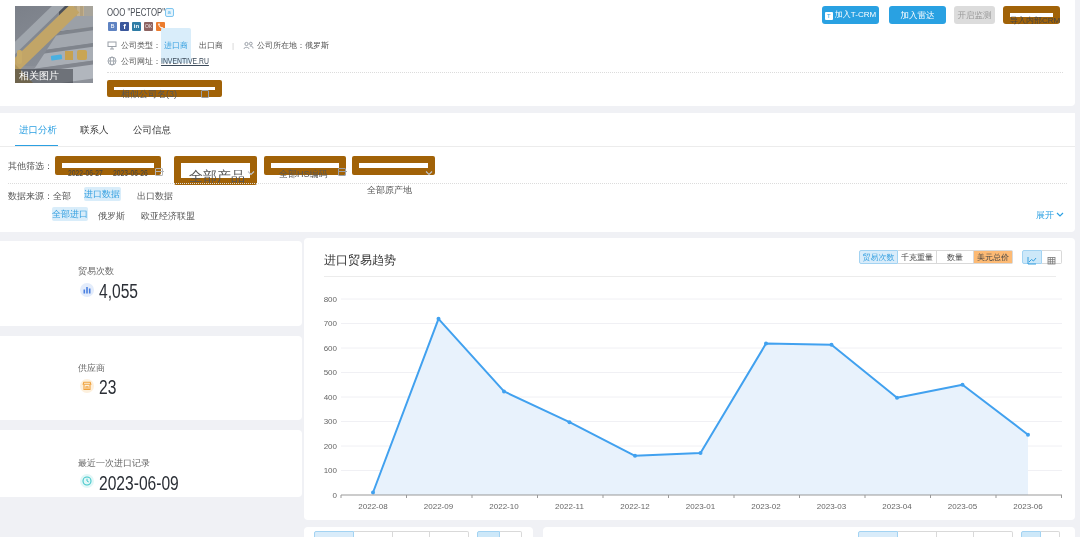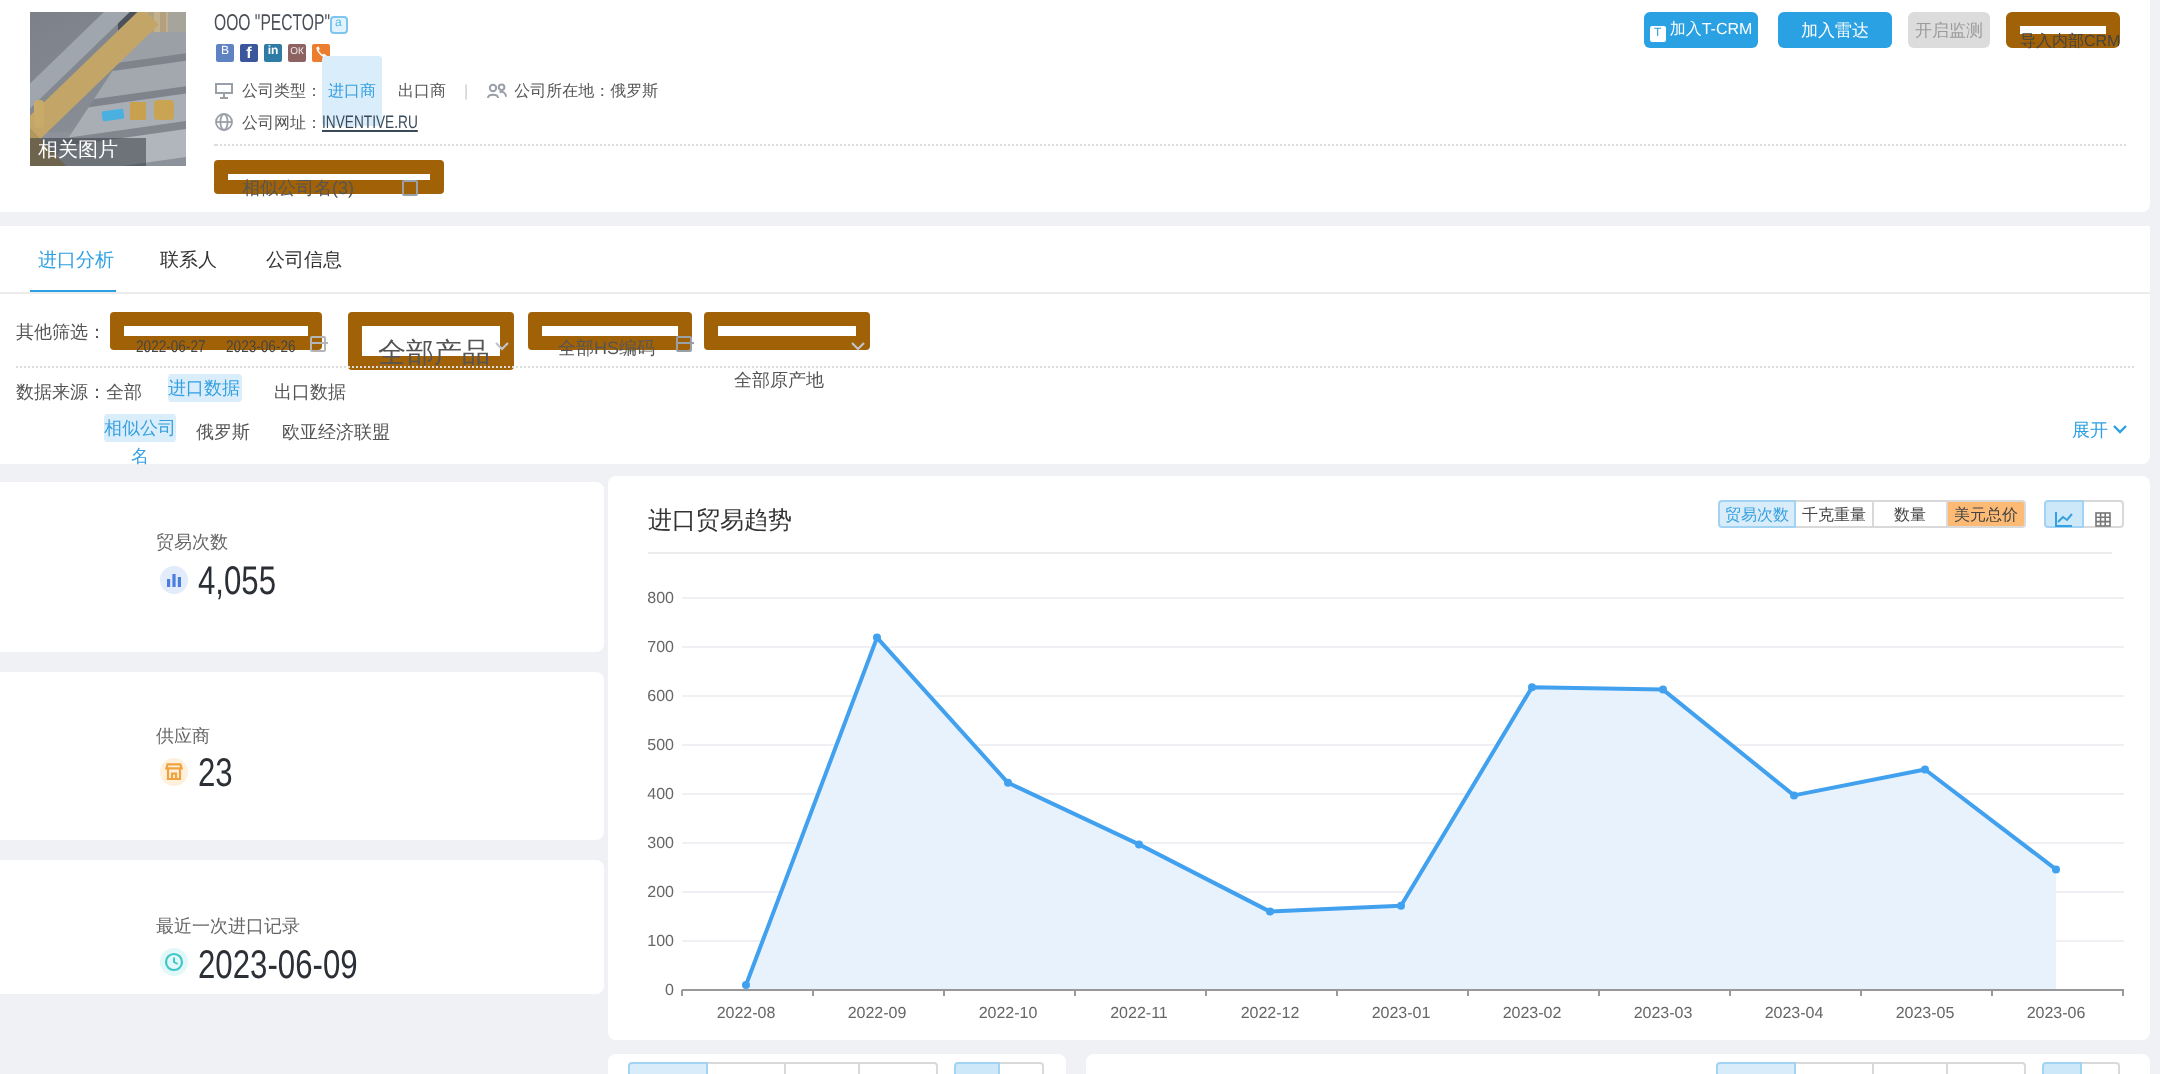--- a/index.html
+++ b/index.html
@@ -142,21 +142,21 @@
     </svg>
 </div>
 
 <div class="dotted" style="left:8px; top:183px; width:1059px;"></div>
 
 <div class="abs" style="left:8px; top:190px; font-size:9px; color:#555;">数据来源：</div>
 <div class="abs" style="left:53px; top:190px; font-size:9px; color:#555;">全部</div>
 <div class="abs chip" style="left:84px; top:187px; width:37px; height:14px; font-size:9px; line-height:14px; text-align:left;">进口数据</div>
 <div class="abs" style="left:137px; top:190px; font-size:9px; color:#555;">出口数据</div>
 
-<div class="abs chip" style="left:52px; top:207px; width:36px; height:14px; font-size:9px; line-height:14px; text-align:center;">相似公司名</div>
+<div class="abs chip" style="left:52px; top:207px; width:36px; height:14px; font-size:9px; line-height:14px; text-align:center;">全部进口</div>
 <div class="abs" style="left:98px; top:210px; font-size:9px; color:#555;">俄罗斯</div>
 <div class="abs" style="left:141px; top:210px; font-size:9px; color:#555;">欧亚经济联盟</div>
 
 <div class="abs" style="left:1036px; top:209px; font-size:9px; color:#2ca0e2;">展开<svg width="8" height="9" viewBox="0 0 8 9" style="margin-left:2px; vertical-align:-1px;">
       <path d="M1 3 L4 6 L7 3" stroke="#2ca0e2" fill="none" stroke-width="1.2"></path>
     </svg></div>
 
 <div class="card" style="left:-8px; top:241px; width:310px; height:85px;"></div>
 <div class="abs" style="left:78px; top:265px; font-size:9px; color:#666;">贸易次数</div>
 <div class="abs" style="left:80px; top:283px; width:14px; height:14px; border-radius:50%; background:#e3ecfb;">

